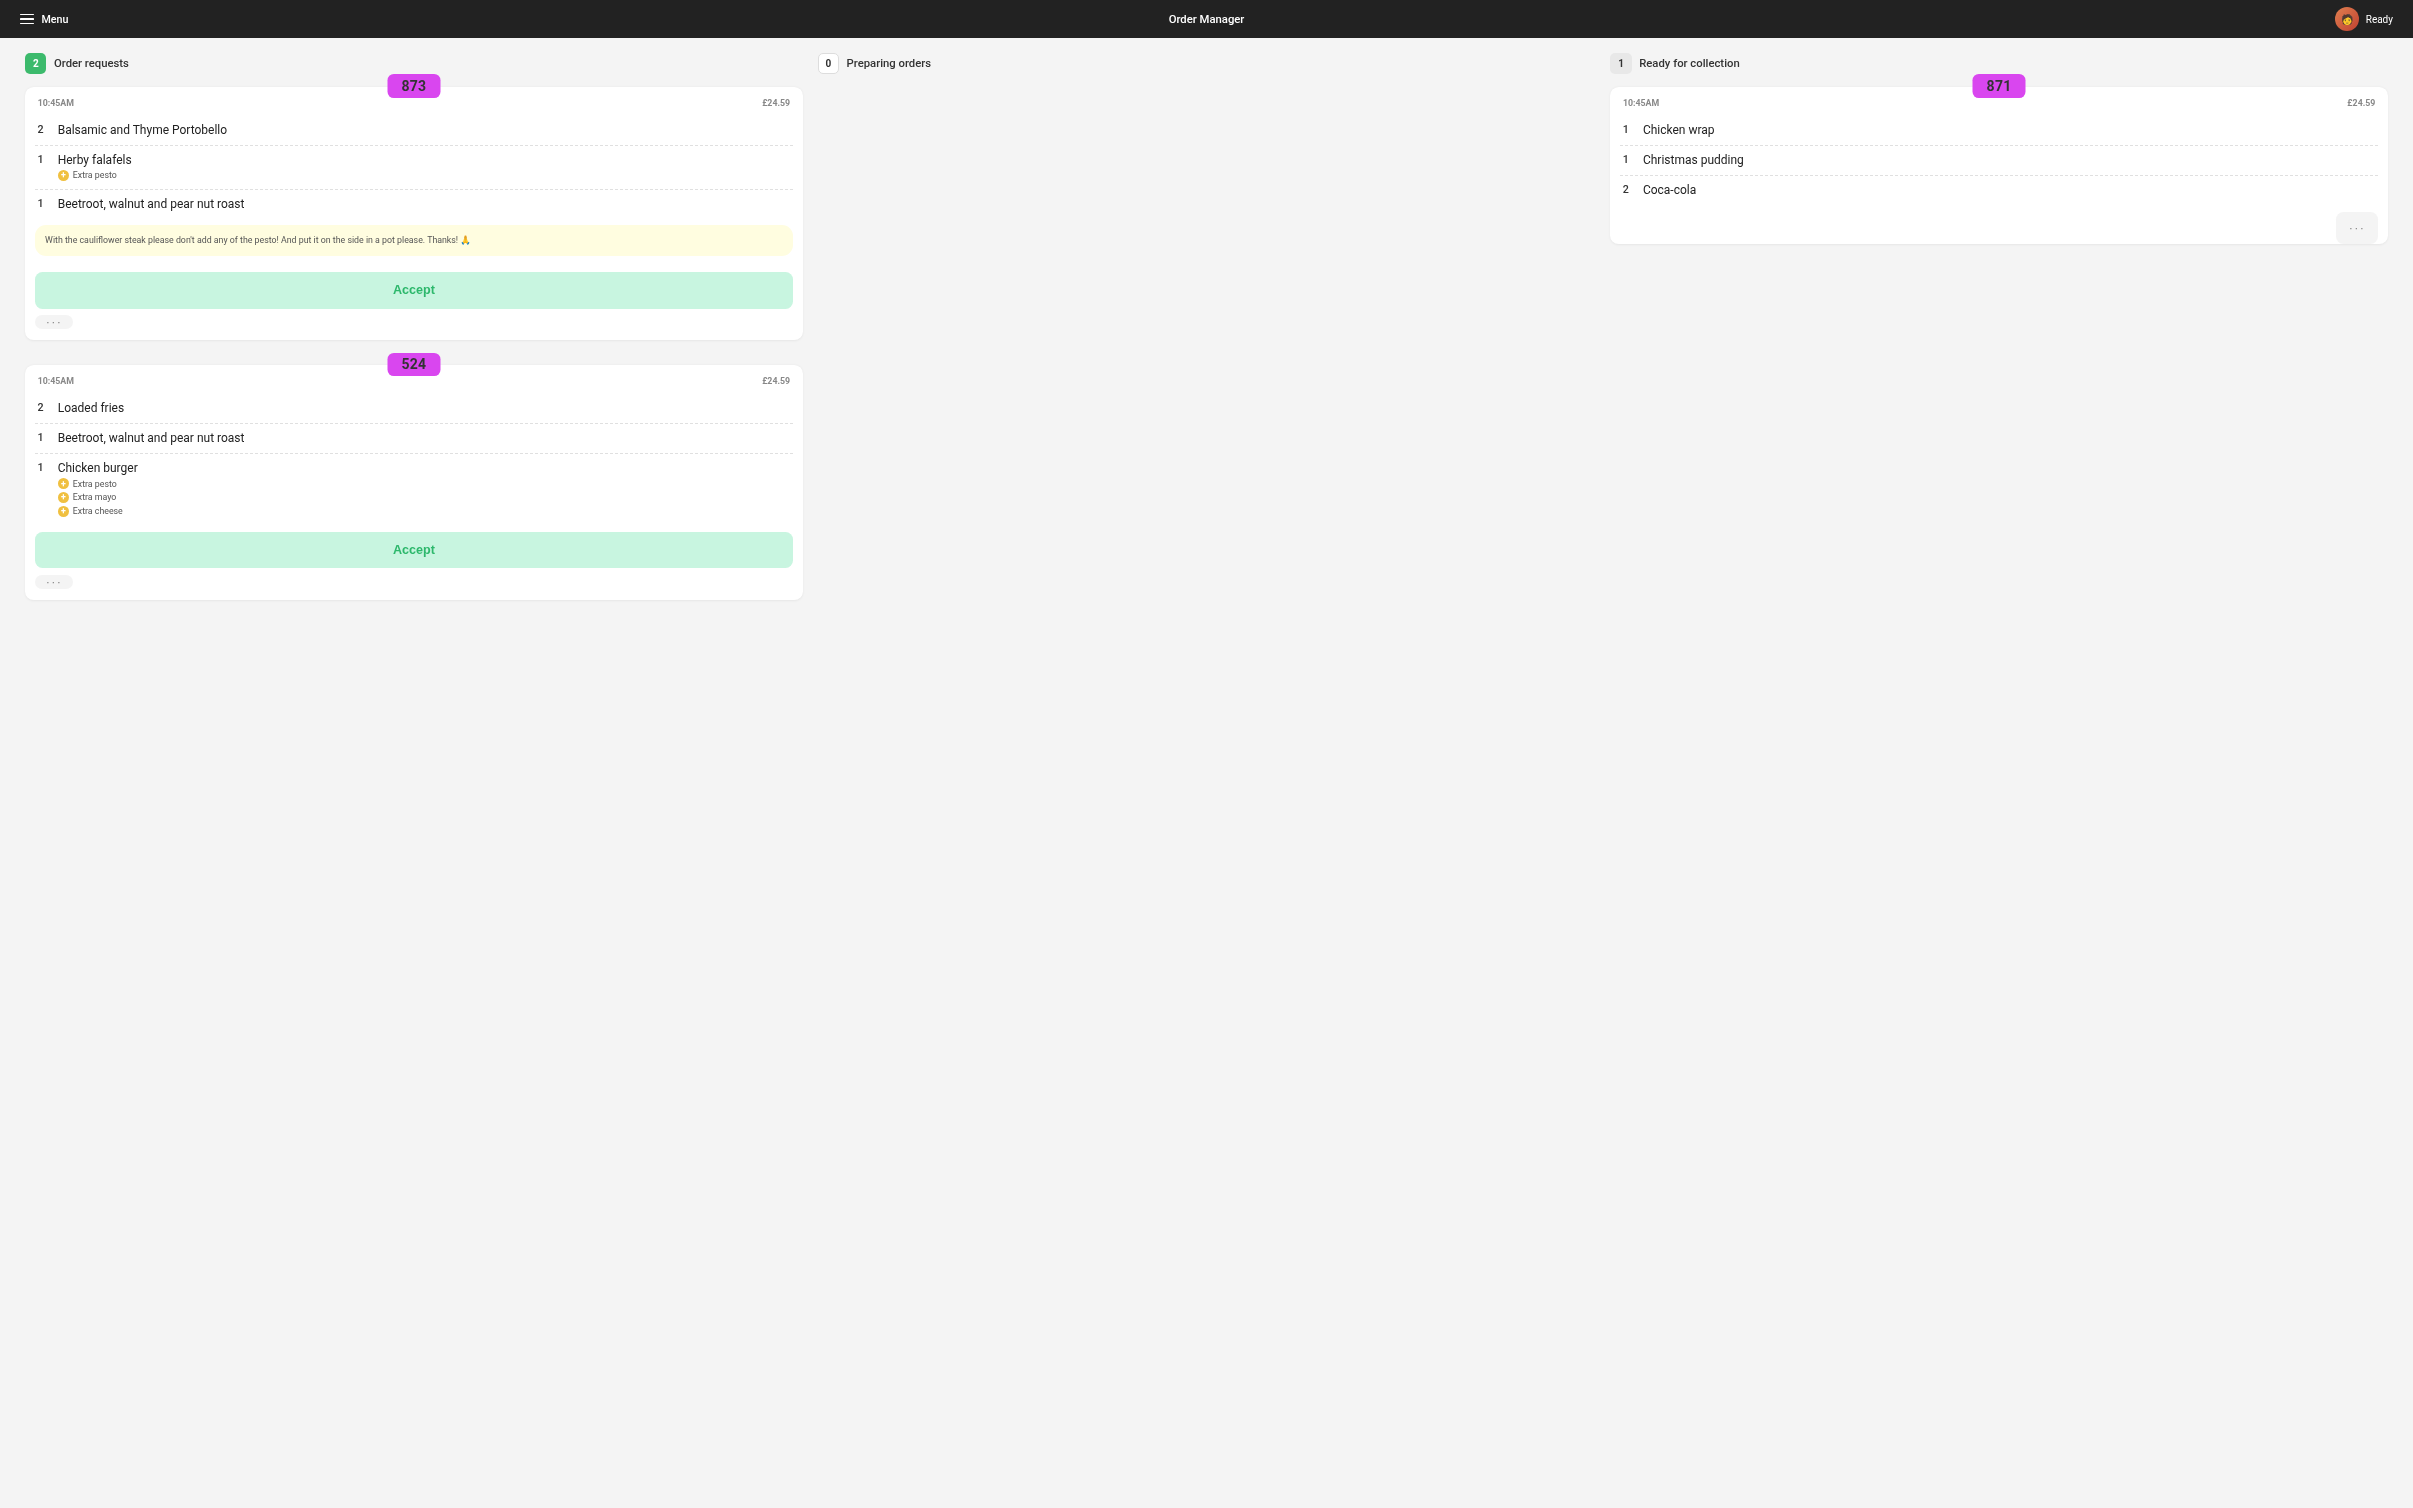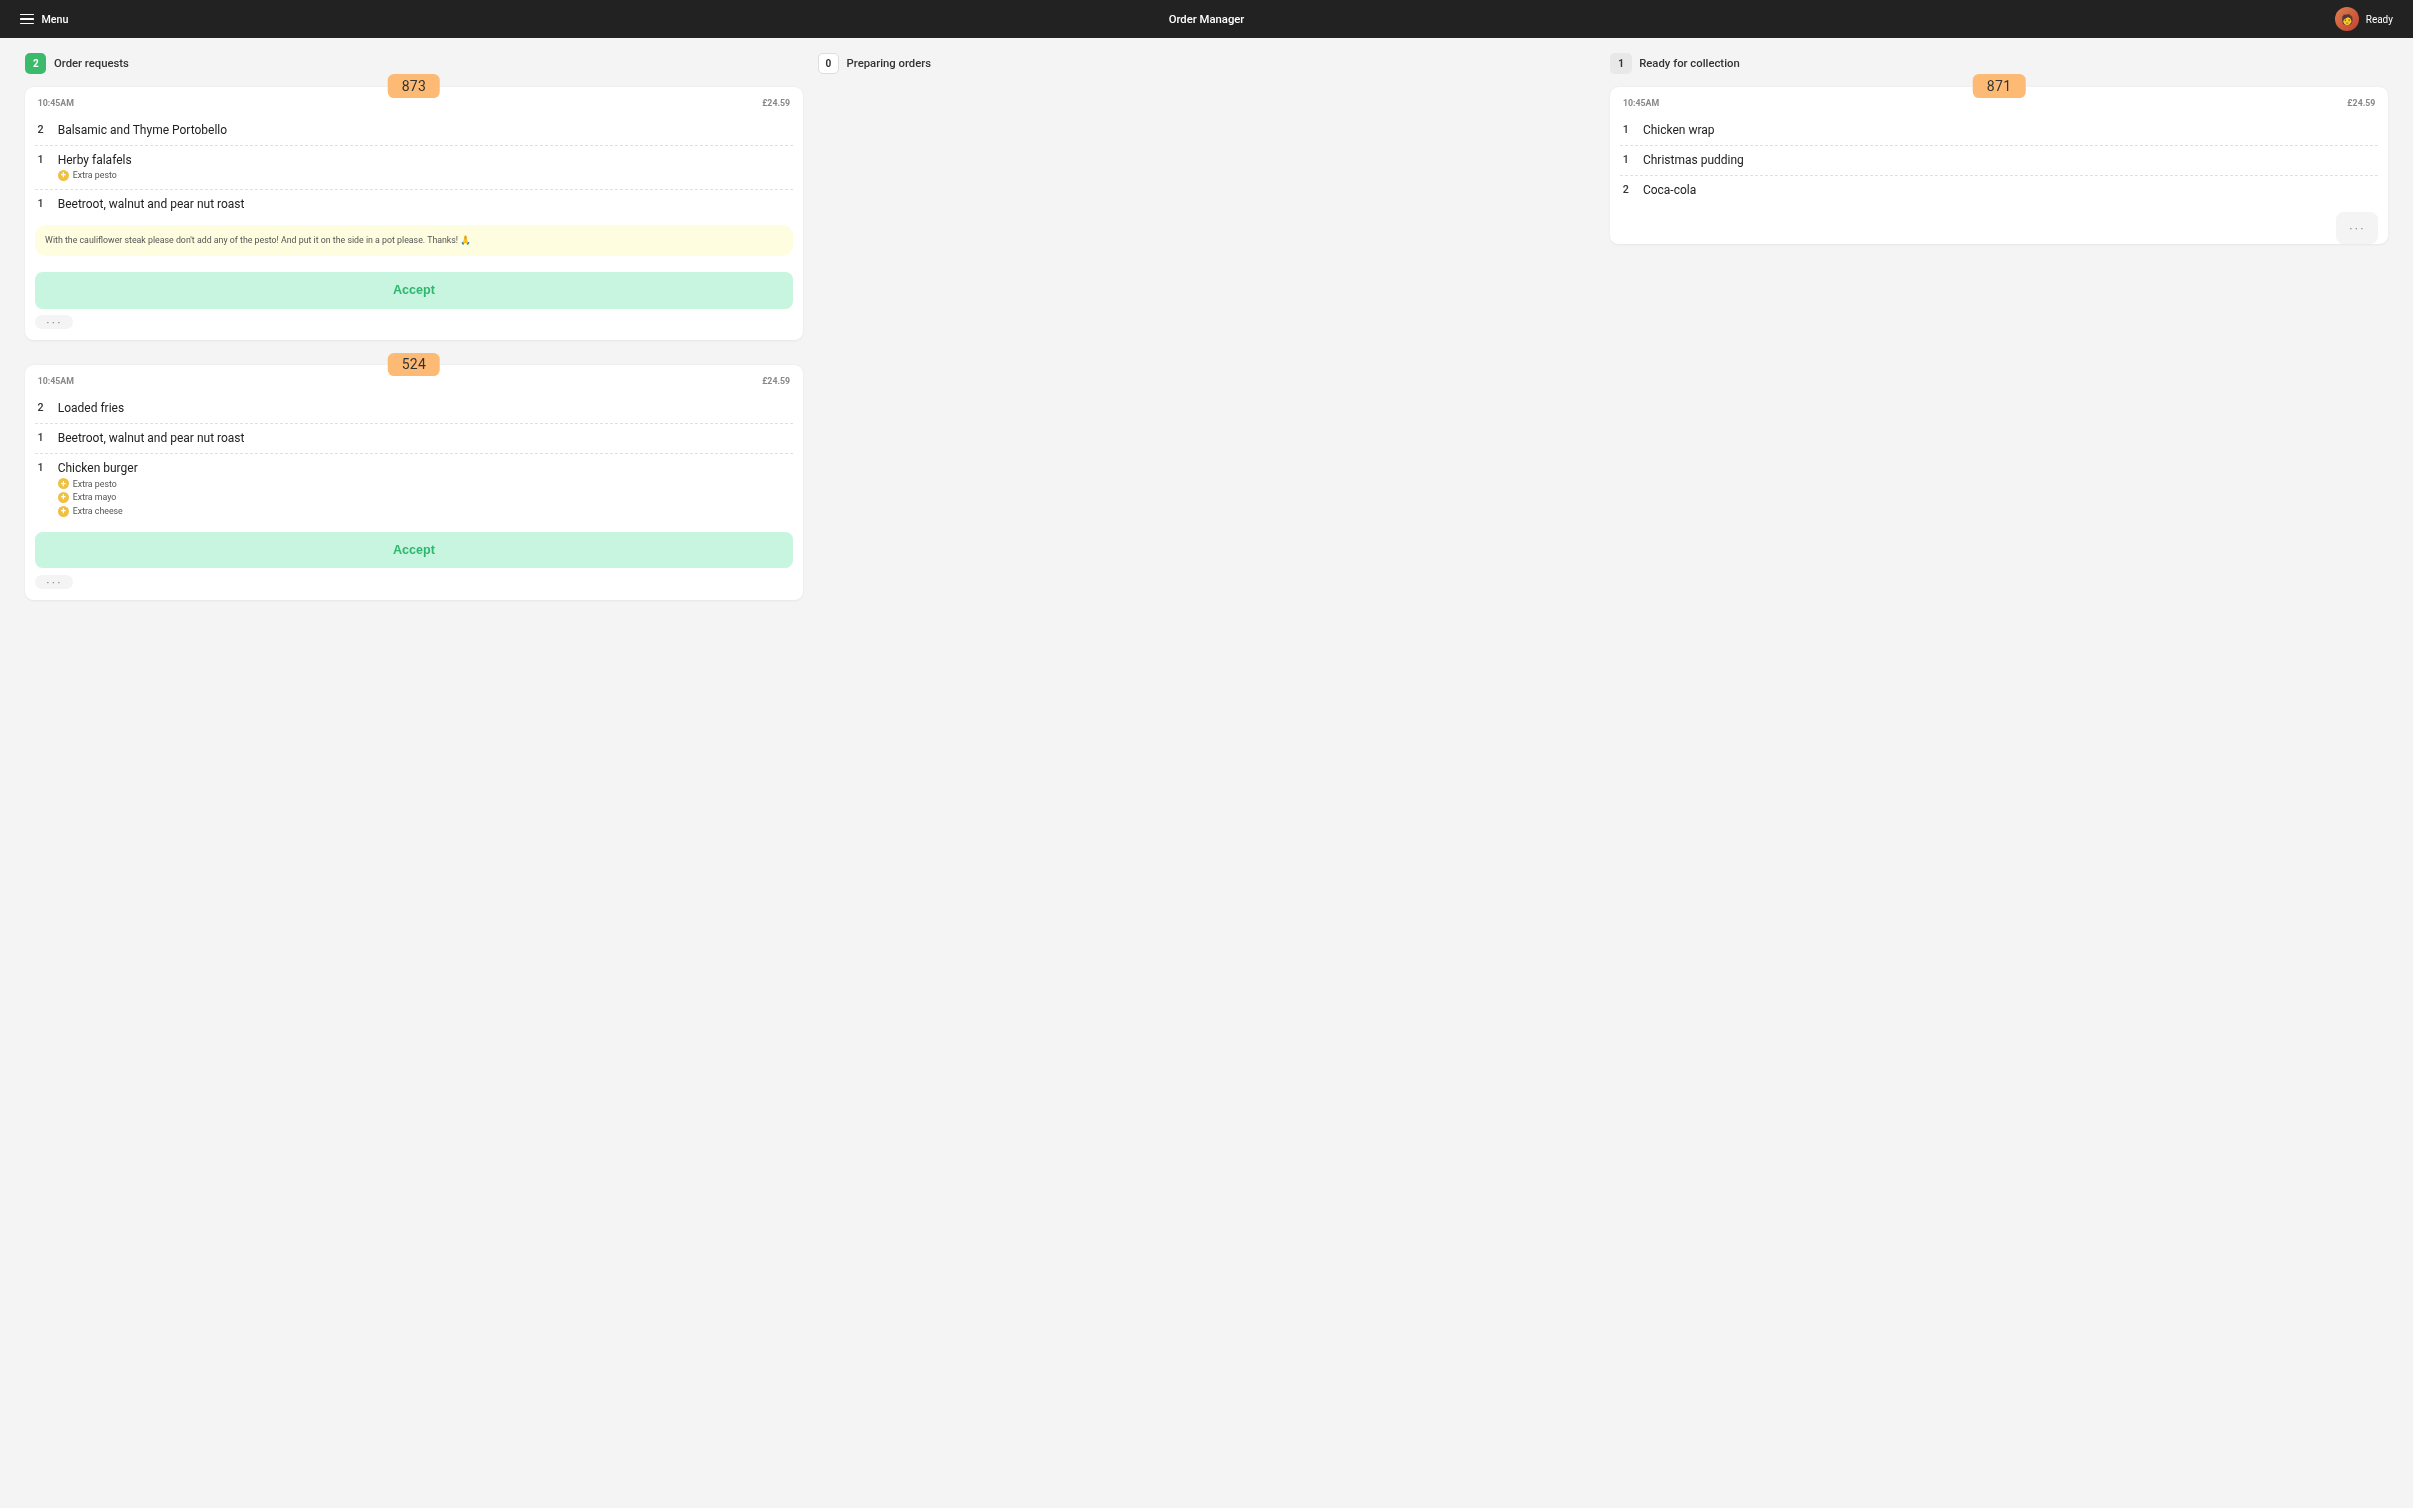--- a/index.html
+++ b/index.html
@@ -119,24 +119,24 @@
       margin-bottom: 25px;
       padding: 0;
       box-shadow: 0 0.6px 2.5px rgba(0,0,0,0.06);
       position: relative;
     }
     .order-number-badge {
       position: absolute;
       top: -12.6px;
       left: 50%;
       transform: translateX(-50%);
-      background: #fdba74;
+      background: #d946ef;
       color: #333;
       font-size: 14px;
-      font-weight: 400;
+      font-weight: 700;
       padding: 3.8px 14px;
       border-radius: 6.3px;
       min-width: 44px;
       text-align: center;
       letter-spacing: 0.3px;
     }
     .order-header {
       display: flex;
       justify-content: space-between;
       align-items: center;

